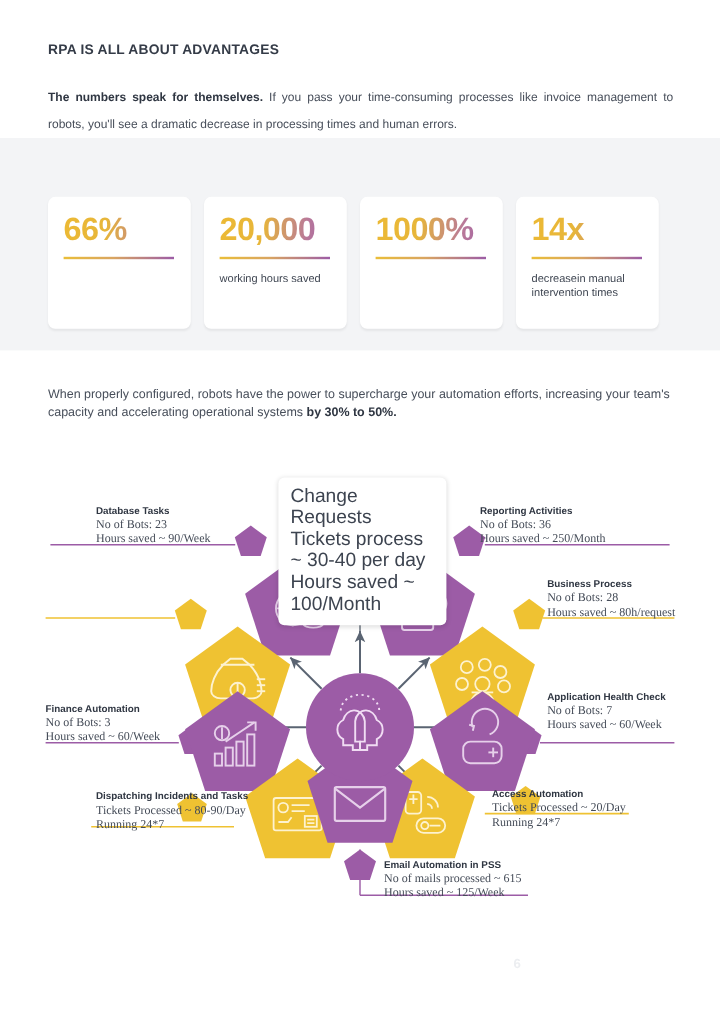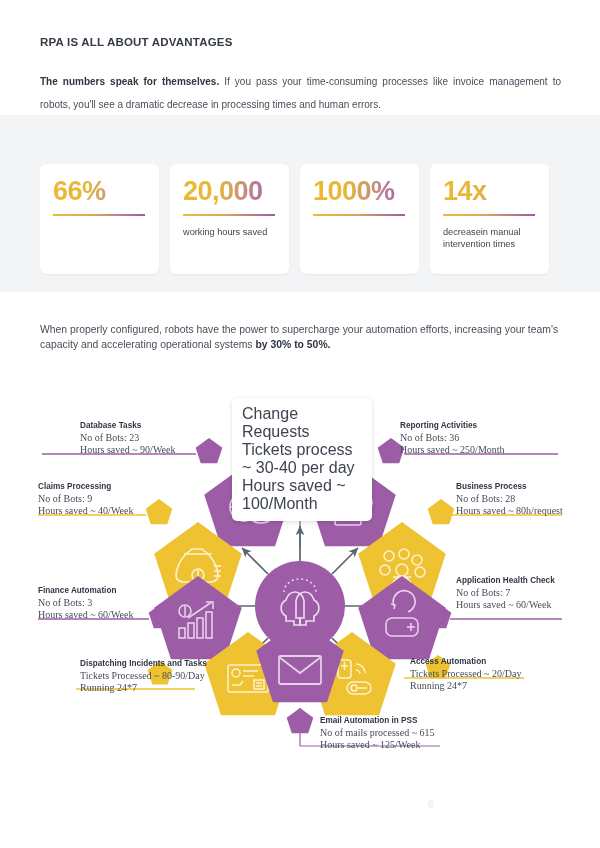--- a/index.html
+++ b/index.html
@@ -368,25 +368,20 @@
       <div class="s">No of Bots: 23</div>
       <div class="s">Hours saved ~ 90/Week</div>
     </div>
 
     <div class="lab" style="left:400px; top:42px;">
       <div class="t">Reporting Activities</div>
       <div class="s">No of Bots: 36</div>
       <div class="s">Hours saved ~ 250/Month</div>
     </div>
 
-    <div class="lab" style="left:38px; top:103px;">
-      <div class="t">Claims Processing</div>
-      <div class="s">No of Bots: 9</div>
-      <div class="s">Hours saved ~ 40/Week</div>
-    </div>
 
     <div class="lab" style="left:456px; top:103px;">
       <div class="t">Business Process</div>
       <div class="s">No of Bots: 28</div>
       <div class="s">Hours saved ~ 80h/request</div>
     </div>
 
     <div class="lab" style="left:38px; top:207px;">
       <div class="t">Finance Automation</div>
       <div class="s">No of Bots: 3</div>

